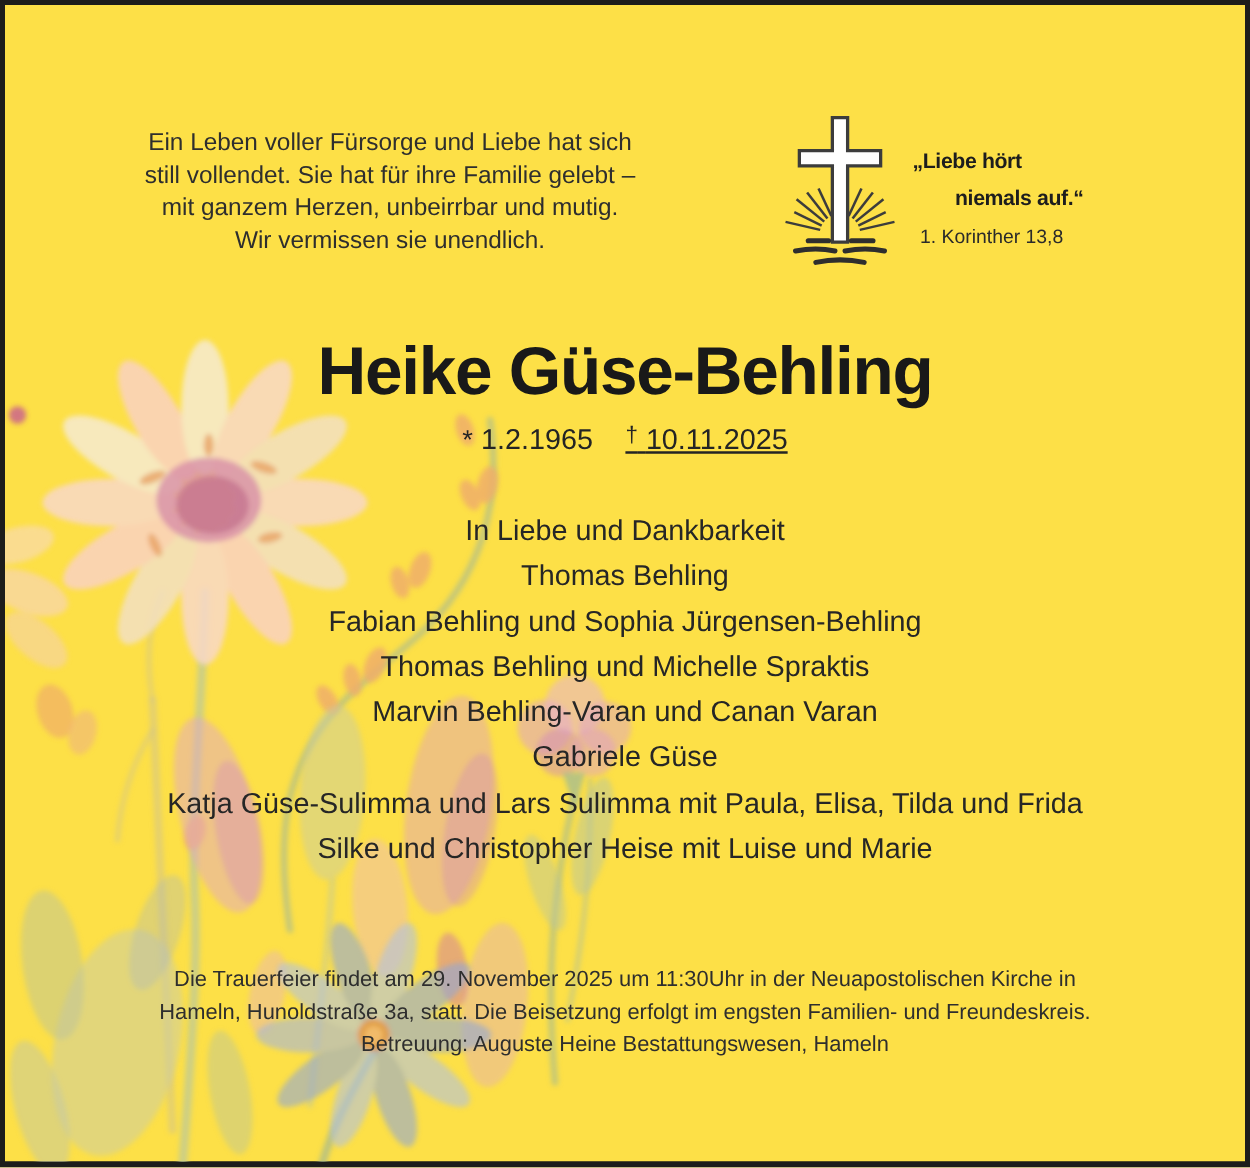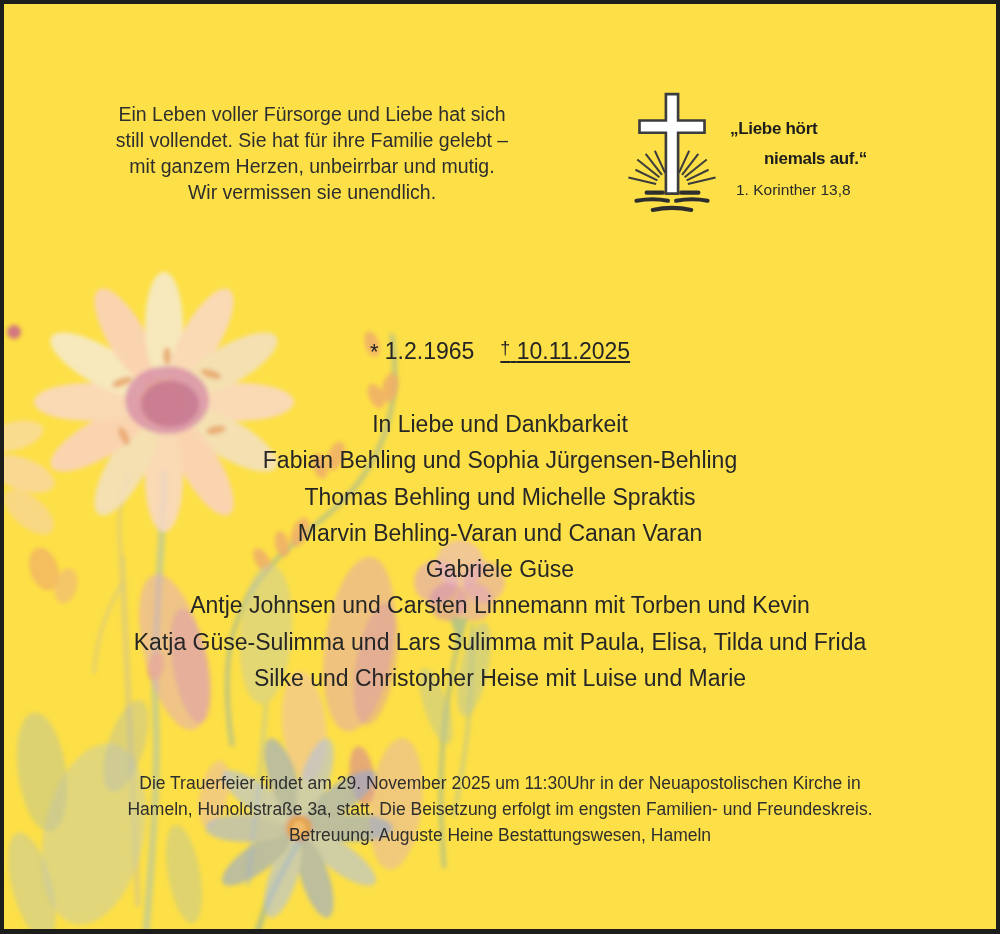--- a/index.html
+++ b/index.html
@@ -212,33 +212,34 @@
       <path d="M36,120 Q55,116 74,120"></path>
     </g>
   </svg>
 
   <div class="txt quote">
     <div class="q1">„Liebe hört</div>
     <div class="q2">niemals auf.“</div>
     <div class="ref">1. Korinther 13,8</div>
   </div>
 
+  <h1 class="txt name">Heike Güse-Behling</h1>
 
   <div class="txt dates">
     <span class="birth"><span class="sym-birth">*</span> <span>1.2.1965</span></span><span class="death"><span class="sym-death">†</span> <span>10.11.2025</span></span>
   </div>
 
   <div class="txt mourners">
     <div>In Liebe und Dankbarkeit</div>
     <div>
+        <div>Thomas Behling</div>
         <div>Fabian Behling und Sophia Jürgensen-Behling</div>
         <div>Thomas Behling und Michelle Spraktis</div>
         <div>Marvin Behling-Varan und Canan Varan</div>
         <div>Gabriele Güse</div>
-        <div>Antje Johnsen und Carsten Linnemann mit Torben und Kevin</div>
         <div>Katja Güse-Sulimma und Lars Sulimma mit Paula, Elisa, Tilda und Frida</div>
         <div>Silke und Christopher Heise mit Luise und Marie</div>
       </div>
   </div>
 
   <div class="txt funeral">
       <div>Die Trauerfeier findet am 29. November 2025 um 11:30Uhr in der Neuapostolischen Kirche in</div>
       <div>Hameln, Hunoldstraße 3a, statt. Die Beisetzung erfolgt im engsten Familien- und Freundeskreis.</div>
       <div>Betreuung: Auguste Heine Bestattungswesen, Hameln</div>
     </div>

